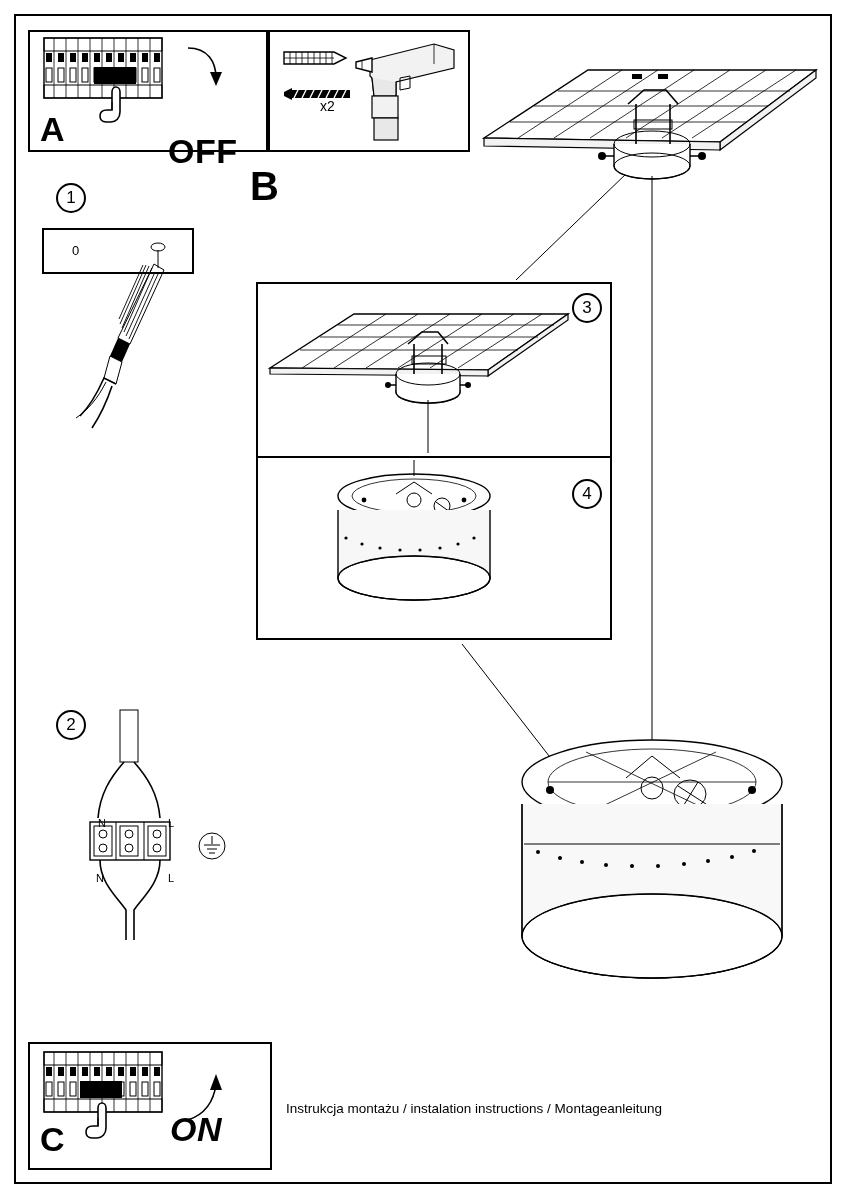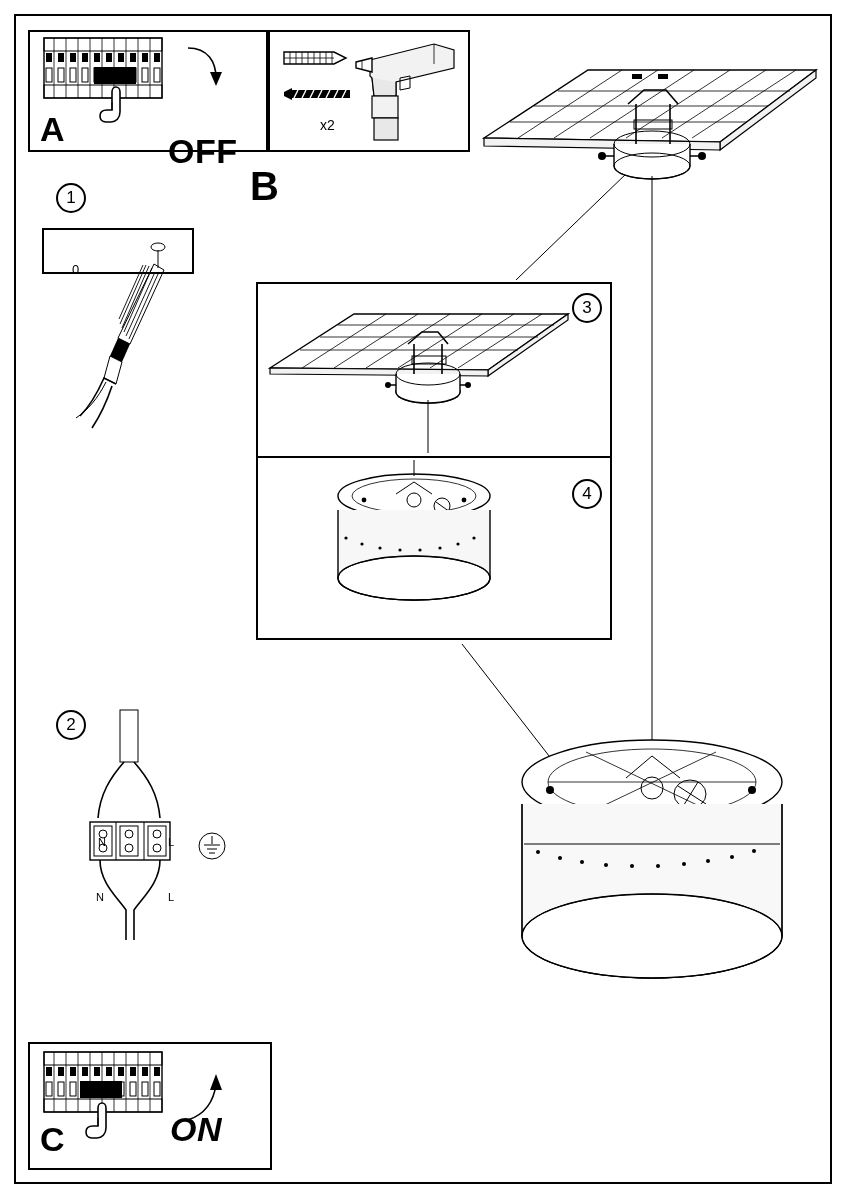--- a/index.html
+++ b/index.html
@@ -51,21 +51,20 @@
   }
   .footer-text {
     position: absolute;
     font-size: 13.5px;
     line-height: 20px;
     white-space: pre;
   }
   .tiny-label {
     position: absolute;
     font-size: 11px;
-    margin-top: 19px;
   }
   svg { display: block; }
   .stroke { fill: none; stroke: #000; stroke-width: 1.6; }
   .thin { fill: none; stroke: #000; stroke-width: 1; }
   .vthin { fill: none; stroke: #000; stroke-width: 0.8; }
   .fillblack { fill: #000; stroke: none; }
   .fillwhite { fill: #fff; stroke: #000; stroke-width: 1.4; }
   .fillgray { fill: #e8e8e8; stroke: #000; stroke-width: 1.2; }
   .filllgray { fill: #f2f2f2; stroke: #000; stroke-width: 1.2; }
   .hatch { fill: none; stroke: #000; stroke-width: 0.9; }
@@ -449,13 +448,14 @@
         <path d="M18 2 L18 22 C18 28 14 32 9 32 L4 32 C0 32 -2 29 -2 26 C-2 22 1 20 5 20 L10 20 L10 2 C10 -1 12 -3 14 -3 C16 -3 18 -1 18 2 Z" fill="#fff"></path>
         <path d="M10 20 L10 12" class="thin"></path>
       </g>
       <path d="M158 76 C176 70 184 56 186 40" class="stroke" stroke-width="5"></path>
       <path d="M180 46 L186 30 L192 46 Z" class="fillblack"></path>
     </svg>
   </div>
   <div class="label-big" style="left:40px;top:1120px;">C</div>
   <div class="label-big" style="left:170px;top:1110px;font-style:italic;">ON</div>
 
+  <div class="footer-text" style="left:286px;top:1099px;">Instrukcja montażu / instalation instructions / Montageanleitung</div>
 </div>
 
 </body></html>

